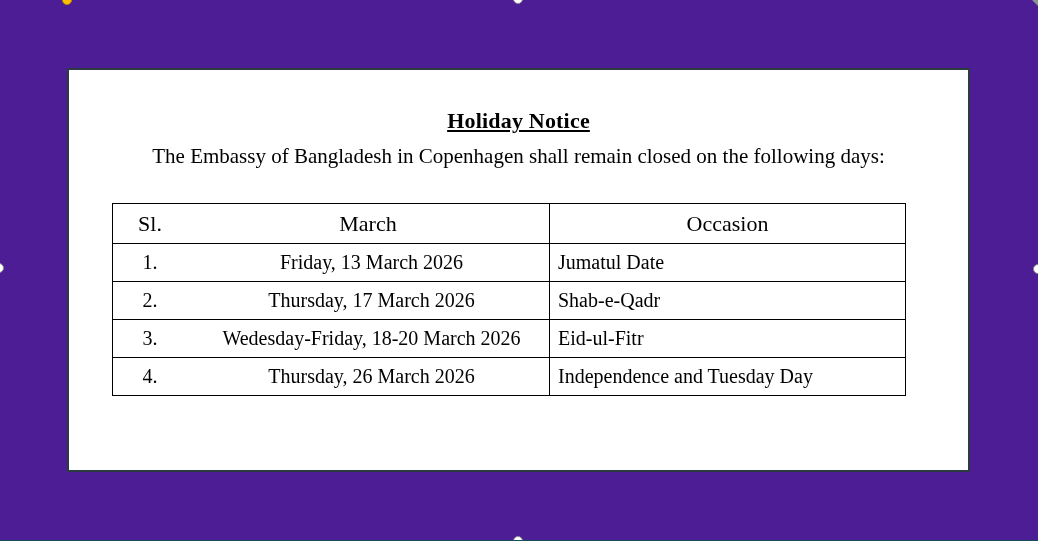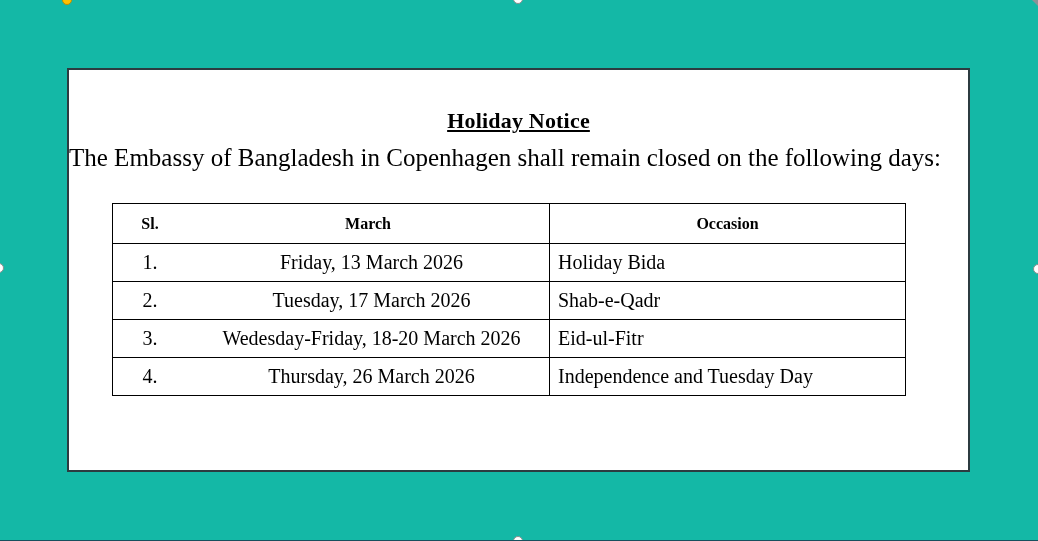--- a/index.html
+++ b/index.html
@@ -4,21 +4,21 @@
 <style>
   html, body { margin: 0; padding: 0; }
   body {
     width: 1038px; height: 541px;
     font-family: "Liberation Serif", "DejaVu Serif", serif;
     color: #000;
   }
   .canvas {
     position: relative;
     width: 1038px; height: 541px;
-    background: #14b8a6;
+    background: #4c1d95;
     overflow: hidden;
   }
   .bottom-edge {
     position: absolute; left: 0; bottom: 0;
     width: 100%; height: 1px;
     background: #16505E;
   }
   .page {
     position: absolute; left: 67px; top: 68px;
     width: 899px; height: 400px;
@@ -29,40 +29,40 @@
     position: absolute; left: 0; top: 38px;
     width: 100%;
     text-align: center;
     font-size: 22px; font-weight: bold;
     text-decoration: underline;
     letter-spacing: 0.2px;
   }
   .doc-intro {
     position: absolute; left: 0; top: 74px;
     width: 100%;
-    text-align: left;
-    font-size: 25px;
+    text-align: center;
+    font-size: 21px;
   }
   table.holiday-table {
     position: absolute; left: 43px; top: 133px;
     border-collapse: collapse;
     table-layout: fixed;
     width: 791px;
   }
   .holiday-table th, .holiday-table td {
     border: 1.5px solid #000;
     vertical-align: middle;
     padding: 0;
     overflow: hidden;
     white-space: nowrap;
   }
   .holiday-table thead tr { height: 40px; }
   .holiday-table tbody tr { height: 38px; }
   .holiday-table th {
-    font-size: 16px; font-weight: bold;
+    font-size: 22px; font-weight: normal;
     text-align: center;
   }
   .holiday-table td { font-size: 20px; }
   .col-sl { width: 74px; }
   .col-date { width: 362px; }
   .col-occasion { width: 355px; }
   
   .holiday-table th.col-sl, .holiday-table td.col-sl { border-right: none; text-align: center; }
   .holiday-table th.col-date, .holiday-table td.col-date { border-left: none; }
   .holiday-table td.col-date { padding-left: 7px; text-align: center; }
@@ -112,25 +112,25 @@
         <tr>
           <th class="col-sl">Sl.</th>
           <th class="col-date">March</th>
           <th class="col-occasion">Occasion</th>
         </tr>
       </thead>
       <tbody>
         <tr>
           <td class="col-sl">1.</td>
           <td class="col-date">Friday, 13 March 2026</td>
-          <td class="col-occasion">Holiday Bida</td>
+          <td class="col-occasion">Jumatul Date</td>
         </tr>
         <tr>
           <td class="col-sl">2.</td>
-          <td class="col-date">Tuesday, 17 March 2026</td>
+          <td class="col-date">Thursday, 17 March 2026</td>
           <td class="col-occasion">Shab-e-Qadr</td>
         </tr>
         <tr>
           <td class="col-sl">3.</td>
           <td class="col-date">Wedesday-Friday, 18-20 March 2026</td>
           <td class="col-occasion">Eid-ul-Fitr</td>
         </tr>
         <tr>
           <td class="col-sl">4.</td>
           <td class="col-date">Thursday, 26 March 2026</td>

